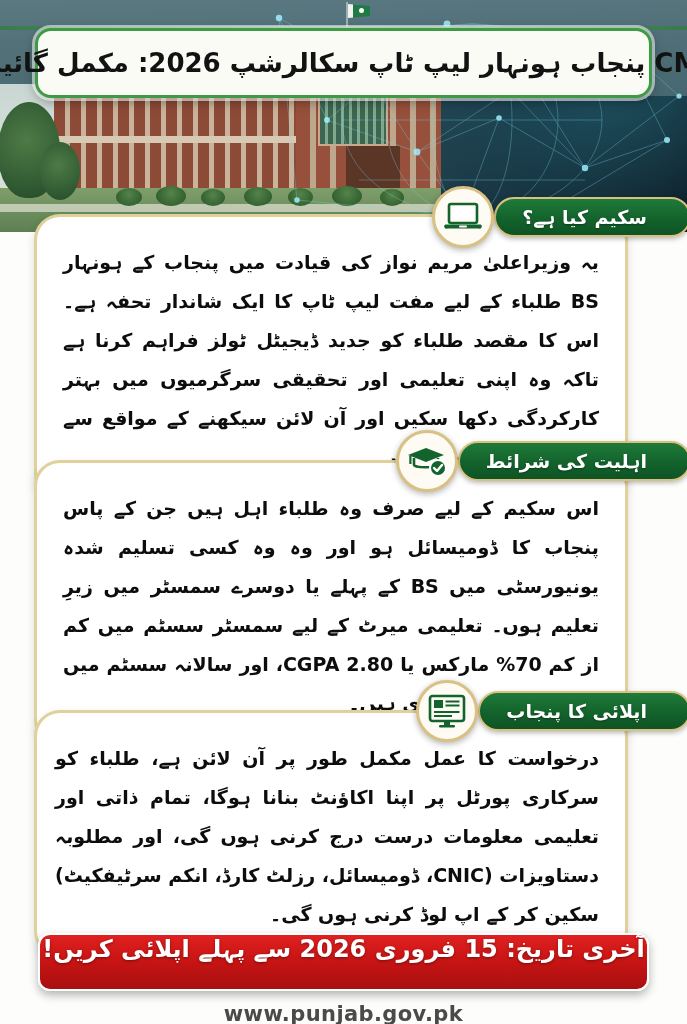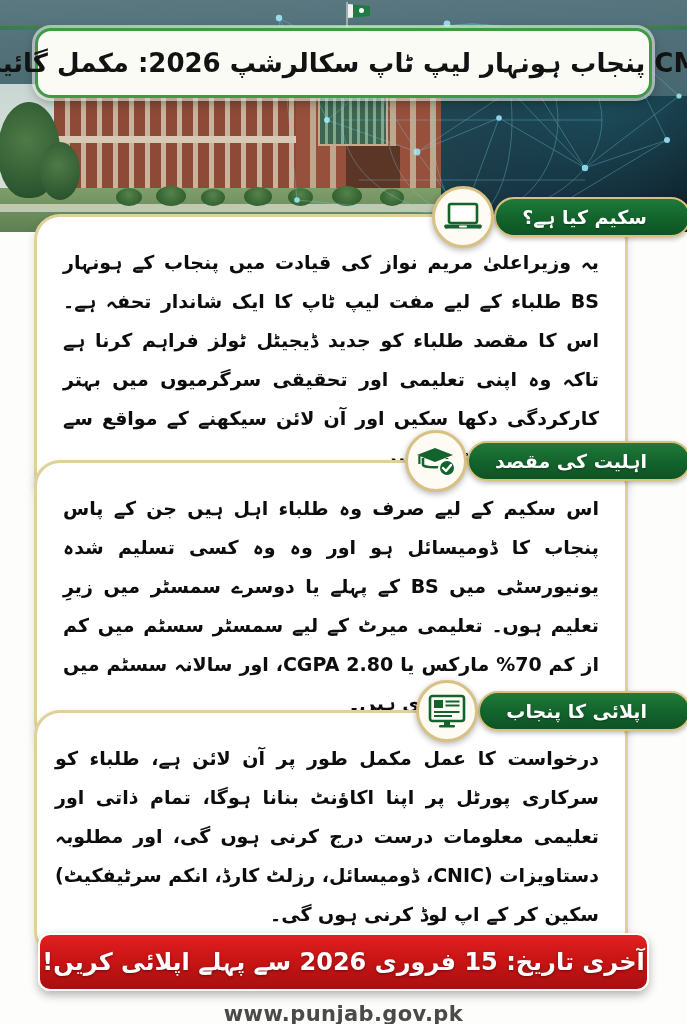--- a/index.html
+++ b/index.html
@@ -277,21 +277,21 @@
   
   .deadline {
     position: absolute;
     left: 38px; top: 933px;
     width: 611px; height: 58px;
     background: linear-gradient(180deg, #e02020 0%, #c81414 48%, #a81010 100%);
     border-radius: 12px;
     border: 2px solid #ffffff;
     box-shadow: 0 4px 10px rgba(0,0,0,.3);
     display: flex;
-    align-items: center;
+    align-items: flex-start;
     justify-content: center;
   }
   .deadline-text {
     direction: rtl;
     color: #ffffff;
     font-size: 24px;
     font-weight: 700;
     white-space: nowrap;
     text-shadow: 0 1px 3px rgba(0,0,0,.4);
   }
@@ -399,21 +399,21 @@
       </div>
     </div>
   </div>
 
   <div class="section sec2">
     <div class="card card-2">
       <div class="body-text">اس سکیم کے لیے صرف وہ طلباء اہل ہیں جن کے پاس پنجاب کا ڈومیسائل ہو اور وہ وہ کسی تسلیم شدہ یونیورسٹی میں BS کے پہلے یا دوسرے سمسٹر میں زیرِ تعلیم ہوں۔ تعلیمی میرٹ کے لیے سمسٹر سسٹم میں کم از کم 70% مارکس یا CGPA 2.80، اور سالانہ سسٹم میں 60% مارکس ضروری ہیں۔</div>
     </div>
     <div class="sec-head">
       <div class="sec-pill">
-        <span class="sec-pill-text">اہلیت کی مقصد</span>
+        <span class="sec-pill-text">اہلیت کی شرائط</span>
       </div>
       <div class="sec-icon">
         <svg width="40" height="32" viewBox="0 0 40 32">
           <path d="M19 3 L37 10 L19 17 L1 10 Z" fill="#13632c"></path>
           <path d="M7 13 v7 c0 3 24 3 24 0 v-7" fill="none" stroke="#13632c" stroke-width="2.6"></path>
           <path d="M3.4 11 v8" stroke="#13632c" stroke-width="2.2" fill="none"></path>
           <circle cx="31" cy="23" r="8" fill="#13632c" stroke="#ffffff" stroke-width="2"></circle>
           <path d="M27 23 l3 3 l5 -6" fill="none" stroke="#ffffff" stroke-width="2.4" stroke-linecap="round" stroke-linejoin="round"></path>
         </svg>
       </div>

